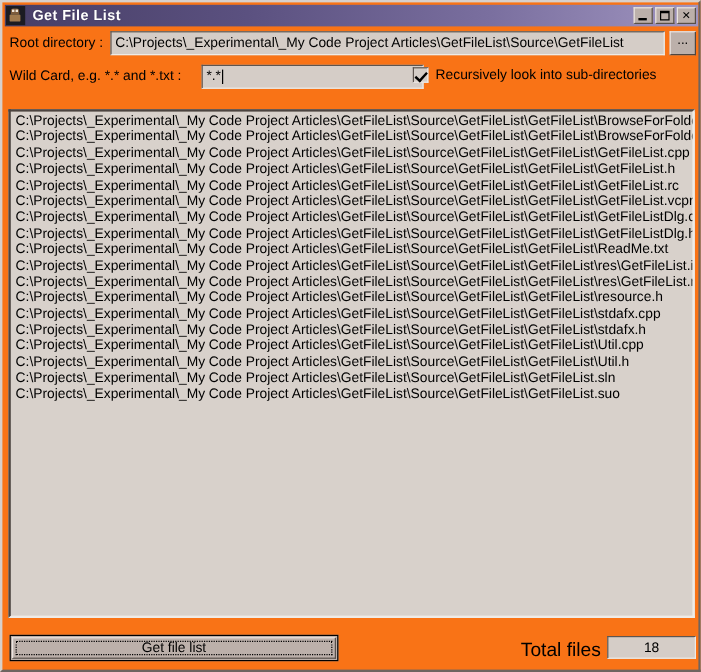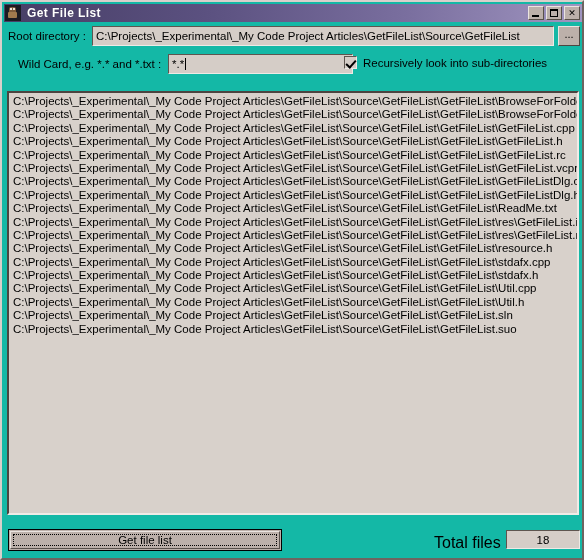--- a/index.html
+++ b/index.html
@@ -8,21 +8,21 @@
     background: #ffffff;
   }
   body {
     font-family: "Liberation Sans", sans-serif;
   }
   #app {
     position: relative;
     width: 584px;
     height: 560px;
     box-sizing: border-box;
-    background: #14b8a6;
+    background: #f97316;
     border-top: 2px solid #d8d0cb;
     border-left: 2px solid #d8d0cb;
     border-right: 2px solid #6e6460;
     border-bottom: 2px solid #6e6460;
     overflow: hidden;
   }
 
   
   .titlebar {
     position: absolute;
@@ -170,21 +170,21 @@
     padding-bottom: 4px;
   }
 
   #wildRow {
     position: absolute;
     left: 0; top: 52px;
     width: 584px; height: 22px;
   }
   #wildLabel {
     position: absolute;
-    left: 16px; top: 4px;
+    left: 6px; top: 4px;
   }
   #wildInput {
     position: absolute;
     left: 166px; top: 0px;
     width: 185px; height: 20px;
     background: #d5cdc7;
   }
   #wildCaret {
     display: inline-block;
     width: 1px;

